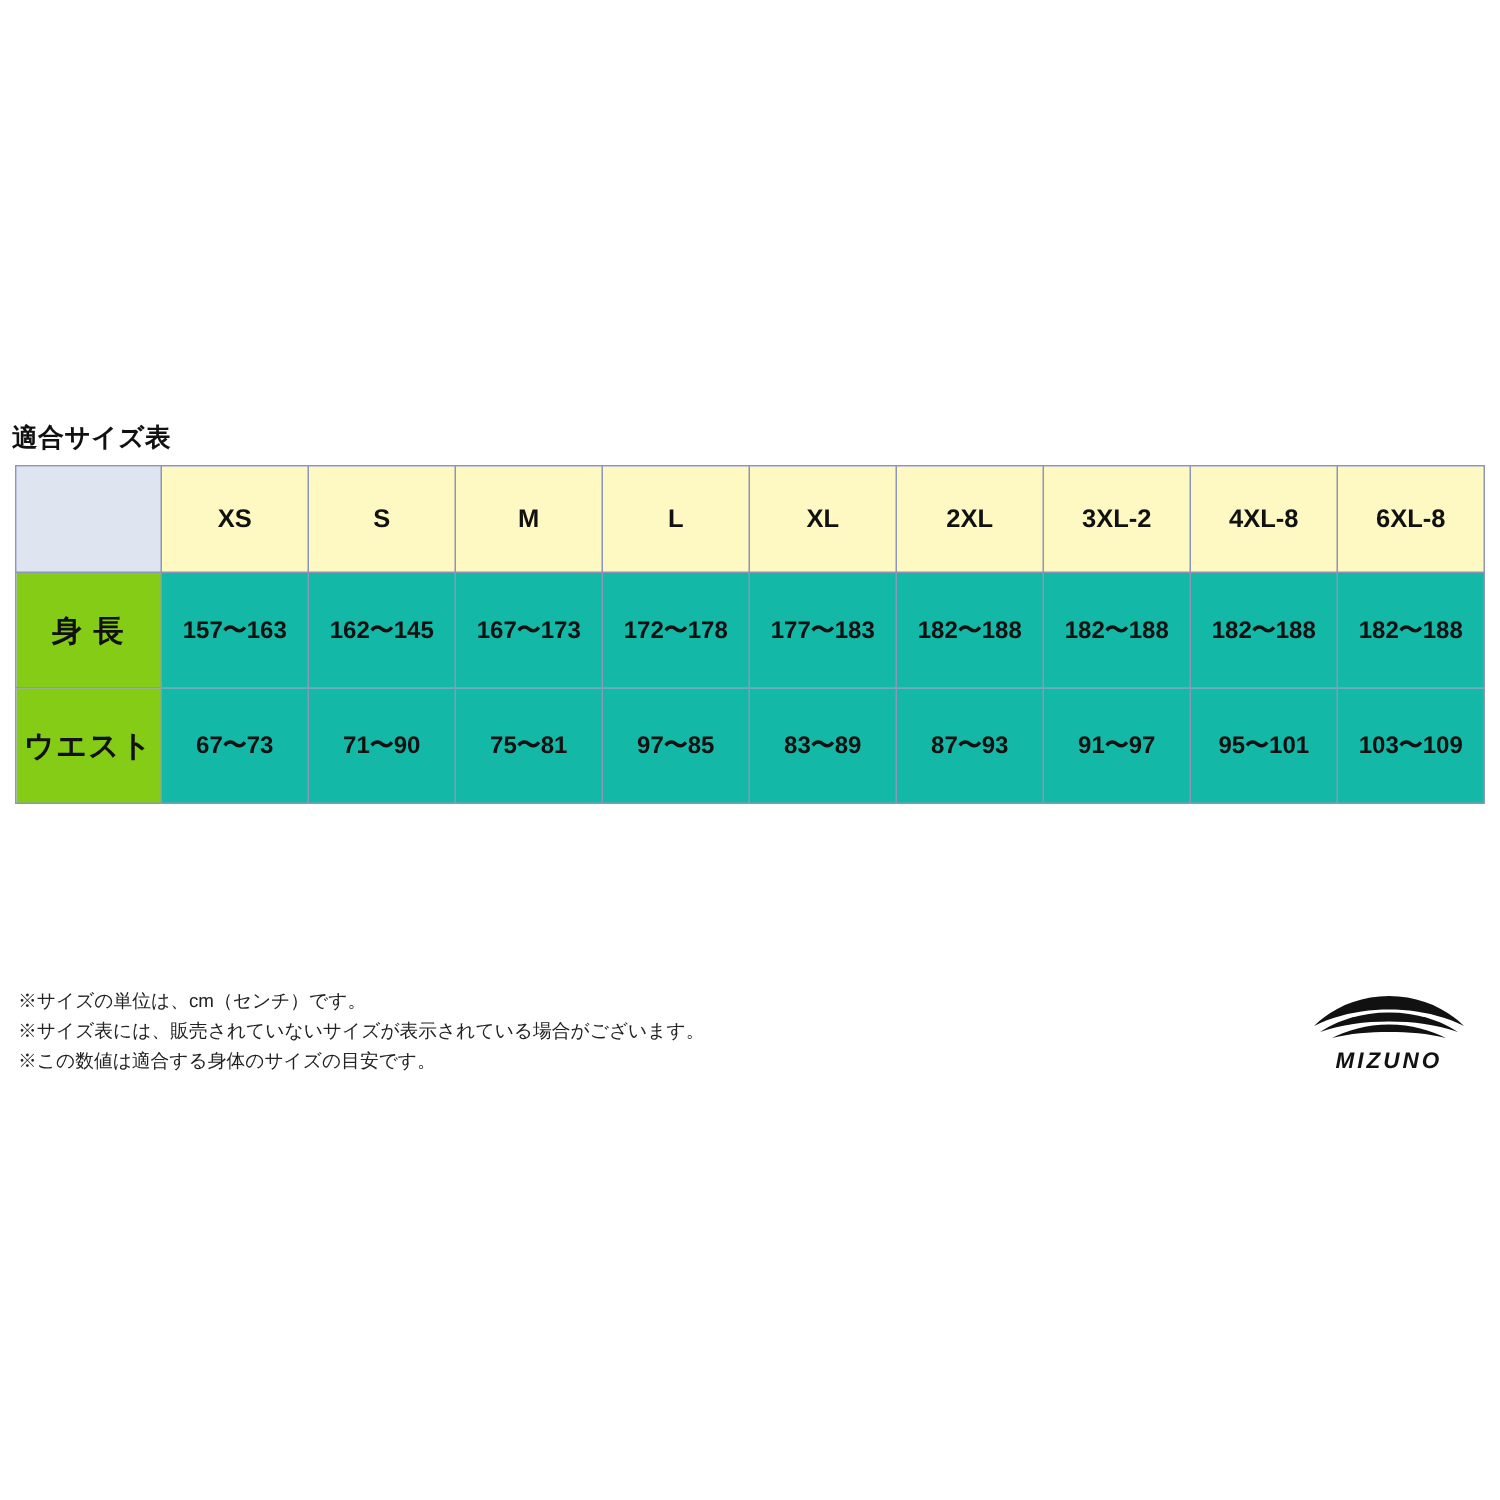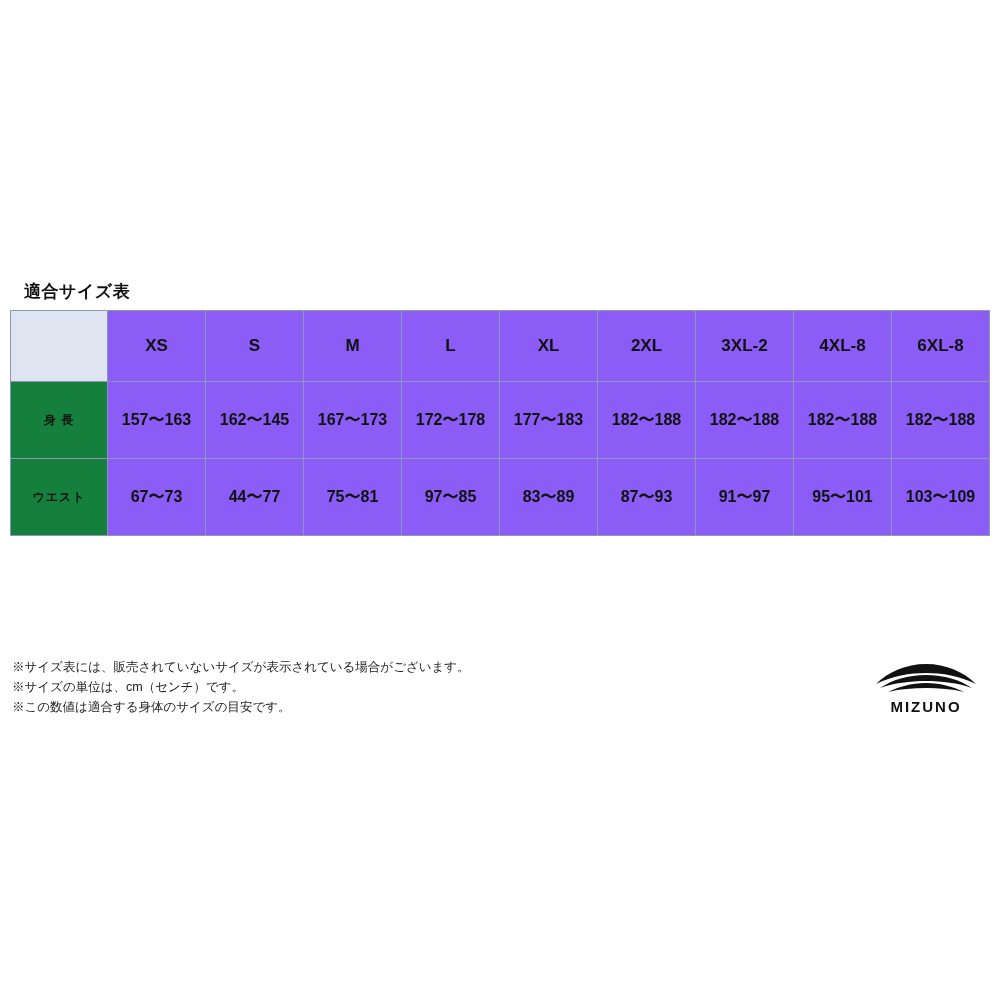--- a/index.html
+++ b/index.html
@@ -17,21 +17,21 @@
   }
   .page {
     position: absolute;
     left: 0;
     top: 0;
     width: 1000px;
     height: 1000px;
   }
   .title {
     position: absolute;
-    left: 24px;
+    left: 8px;
     top: 280px;
     font-size: 17px;
     font-weight: bold;
     letter-spacing: 0.5px;
     color: #111111;
   }
   .size-table {
     position: absolute;
     left: 10px;
     top: 310px;
@@ -40,55 +40,56 @@
     table-layout: fixed;
   }
   .size-table th,
   .size-table td {
     border: 1px solid #8b96b8;
     height: 76px;
     font-size: 16px;
     font-weight: bold;
     text-align: center;
     vertical-align: middle;
-    background: #8b5cf6;
+    background: #14b8a6;
     color: #111111;
     padding: 0;
   }
   .size-table thead th {
-    background: #8b5cf6;
+    background: #fef9c3;
     height: 70px;
     font-size: 17px;
   }
   .size-table thead th.corner {
     background: #dfe4f1;
   }
   .size-table tbody th {
-    background: #15803d;
-    font-size: 12px;
+    background: #84cc16;
+    font-size: 20px;
     letter-spacing: 1px;
     width: 96px;
   }
   .col-label { width: 96px; }
   .notes {
     position: absolute;
     left: 12px;
     top: 657px;
     font-size: 12.5px;
     line-height: 20px;
     color: #222222;
     font-family: "Liberation Sans", sans-serif;
   }
   .notes div { white-space: nowrap; }
   .logo {
     position: absolute;
     right: 14px;
     top: 660px;
     width: 120px;
     height: 62px;
+    font-style: italic;
   }
   .logo svg { display: block; }
 </style>
 </head>
 <body>
 
 <div class="page">
 
   <div class="title">適合サイズ表</div>
 
@@ -116,35 +117,35 @@
         <td>172〜178</td>
         <td>177〜183</td>
         <td>182〜188</td>
         <td>182〜188</td>
         <td>182〜188</td>
         <td>182〜188</td>
       </tr>
       <tr>
         <th>ウエスト</th>
         <td>67〜73</td>
-        <td>44〜77</td>
+        <td>71〜90</td>
         <td>75〜81</td>
         <td>97〜85</td>
         <td>83〜89</td>
         <td>87〜93</td>
         <td>91〜97</td>
         <td>95〜101</td>
         <td>103〜109</td>
       </tr>
     </tbody>
   </table>
 
   <div class="notes">
+    <div>※サイズの単位は、cm（センチ）です。</div>
     <div>※サイズ表には、販売されていないサイズが表示されている場合がございます。</div>
-    <div>※サイズの単位は、cm（センチ）です。</div>
     <div>※この数値は適合する身体のサイズの目安です。</div>
   </div>
 
   <div class="logo">
     <svg width="120" height="62" viewBox="0 0 120 62" aria-hidden="true">
       <g fill="#111111">
         <path d="M60 4 C40 4, 22 12, 10 24 C26 16, 44 13, 60 13 C76 13, 94 16, 110 24 C98 12, 80 4, 60 4 Z"></path>
         <path d="M60 15 C42 15, 26 20, 14 28 C28 23, 44 21, 60 21 C76 21, 92 23, 106 28 C94 20, 78 15, 60 15 Z"></path>
         <path d="M60 23 C45 23, 32 27, 22 32 C34 29, 47 28, 60 28 C73 28, 86 29, 98 32 C88 27, 75 23, 60 23 Z"></path>
       </g>

